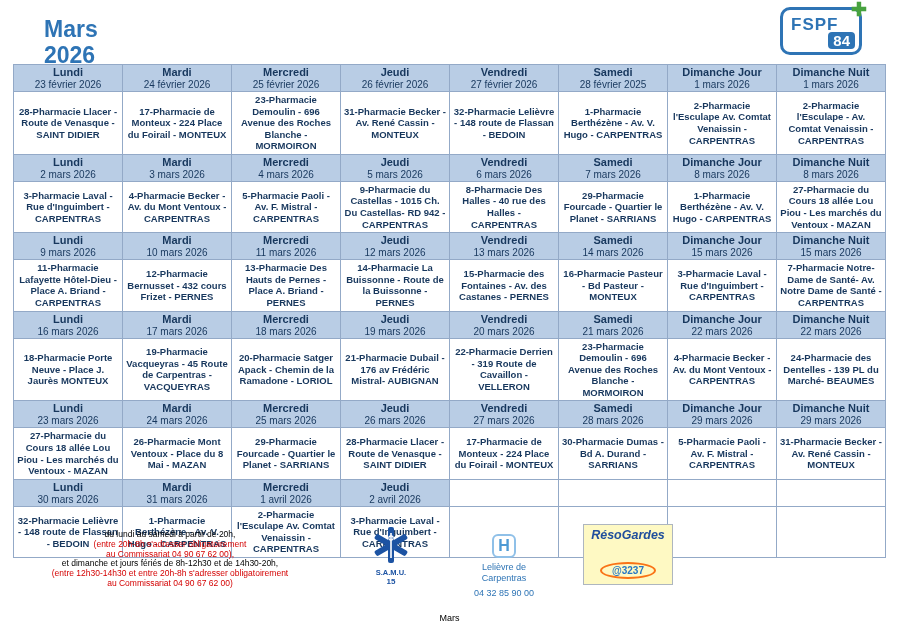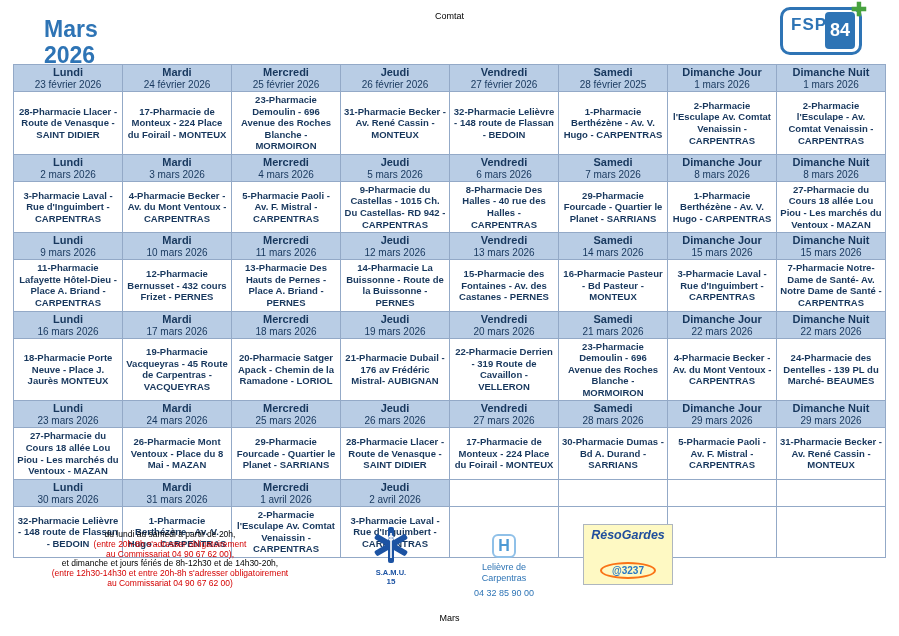--- a/index.html
+++ b/index.html
@@ -32,22 +32,22 @@
     position: absolute; top: -10px; right: -8px;
     color: #47a23f; font-size: 19px; font-weight: bold; line-height: 1;
   }
   .fspf-name {
     margin: 5px 0 0 8px;
     color: #2e74b5; font-weight: bold; font-size: 17px; letter-spacing: 1px;
   }
   .fspf-dept {
     position: absolute; right: 4px; bottom: 3px;
     background: #2e74b5; color: #fff;
-    font-weight: bold; font-size: 18px;
-    padding: 8px 5px; border-radius: 4px;
+    font-weight: bold; font-size: 15px;
+    padding: 0 5px; border-radius: 4px;
   }
 
   
   table.calendar {
     position: absolute; left: 13px; top: 64px;
     width: 873px;
     border-collapse: collapse; table-layout: fixed;
   }
   table.calendar td { border: 1px solid #93a9c7; text-align: center; vertical-align: middle; }
   td.hdr-cell { background: #b9cde5; height: 27px; padding: 1px 2px; }
@@ -100,21 +100,20 @@
   .bottom-label {
     position: absolute; bottom: 13px; left: 0; right: 0;
     text-align: center; font-size: 9px; color: #000;
   }
 </style>
 </head>
 <body>
 
 <div class="page">
 
-  <div class="region-label">Comtat</div>
 
   <div class="page-title">
     <div>Mars</div>
     <div>2026</div>
   </div>
 
   <div class="fspf-logo">
     <span class="fspf-cross">✚</span>
     <div class="fspf-name">FSPF</div>
     <div class="fspf-dept">84</div>

